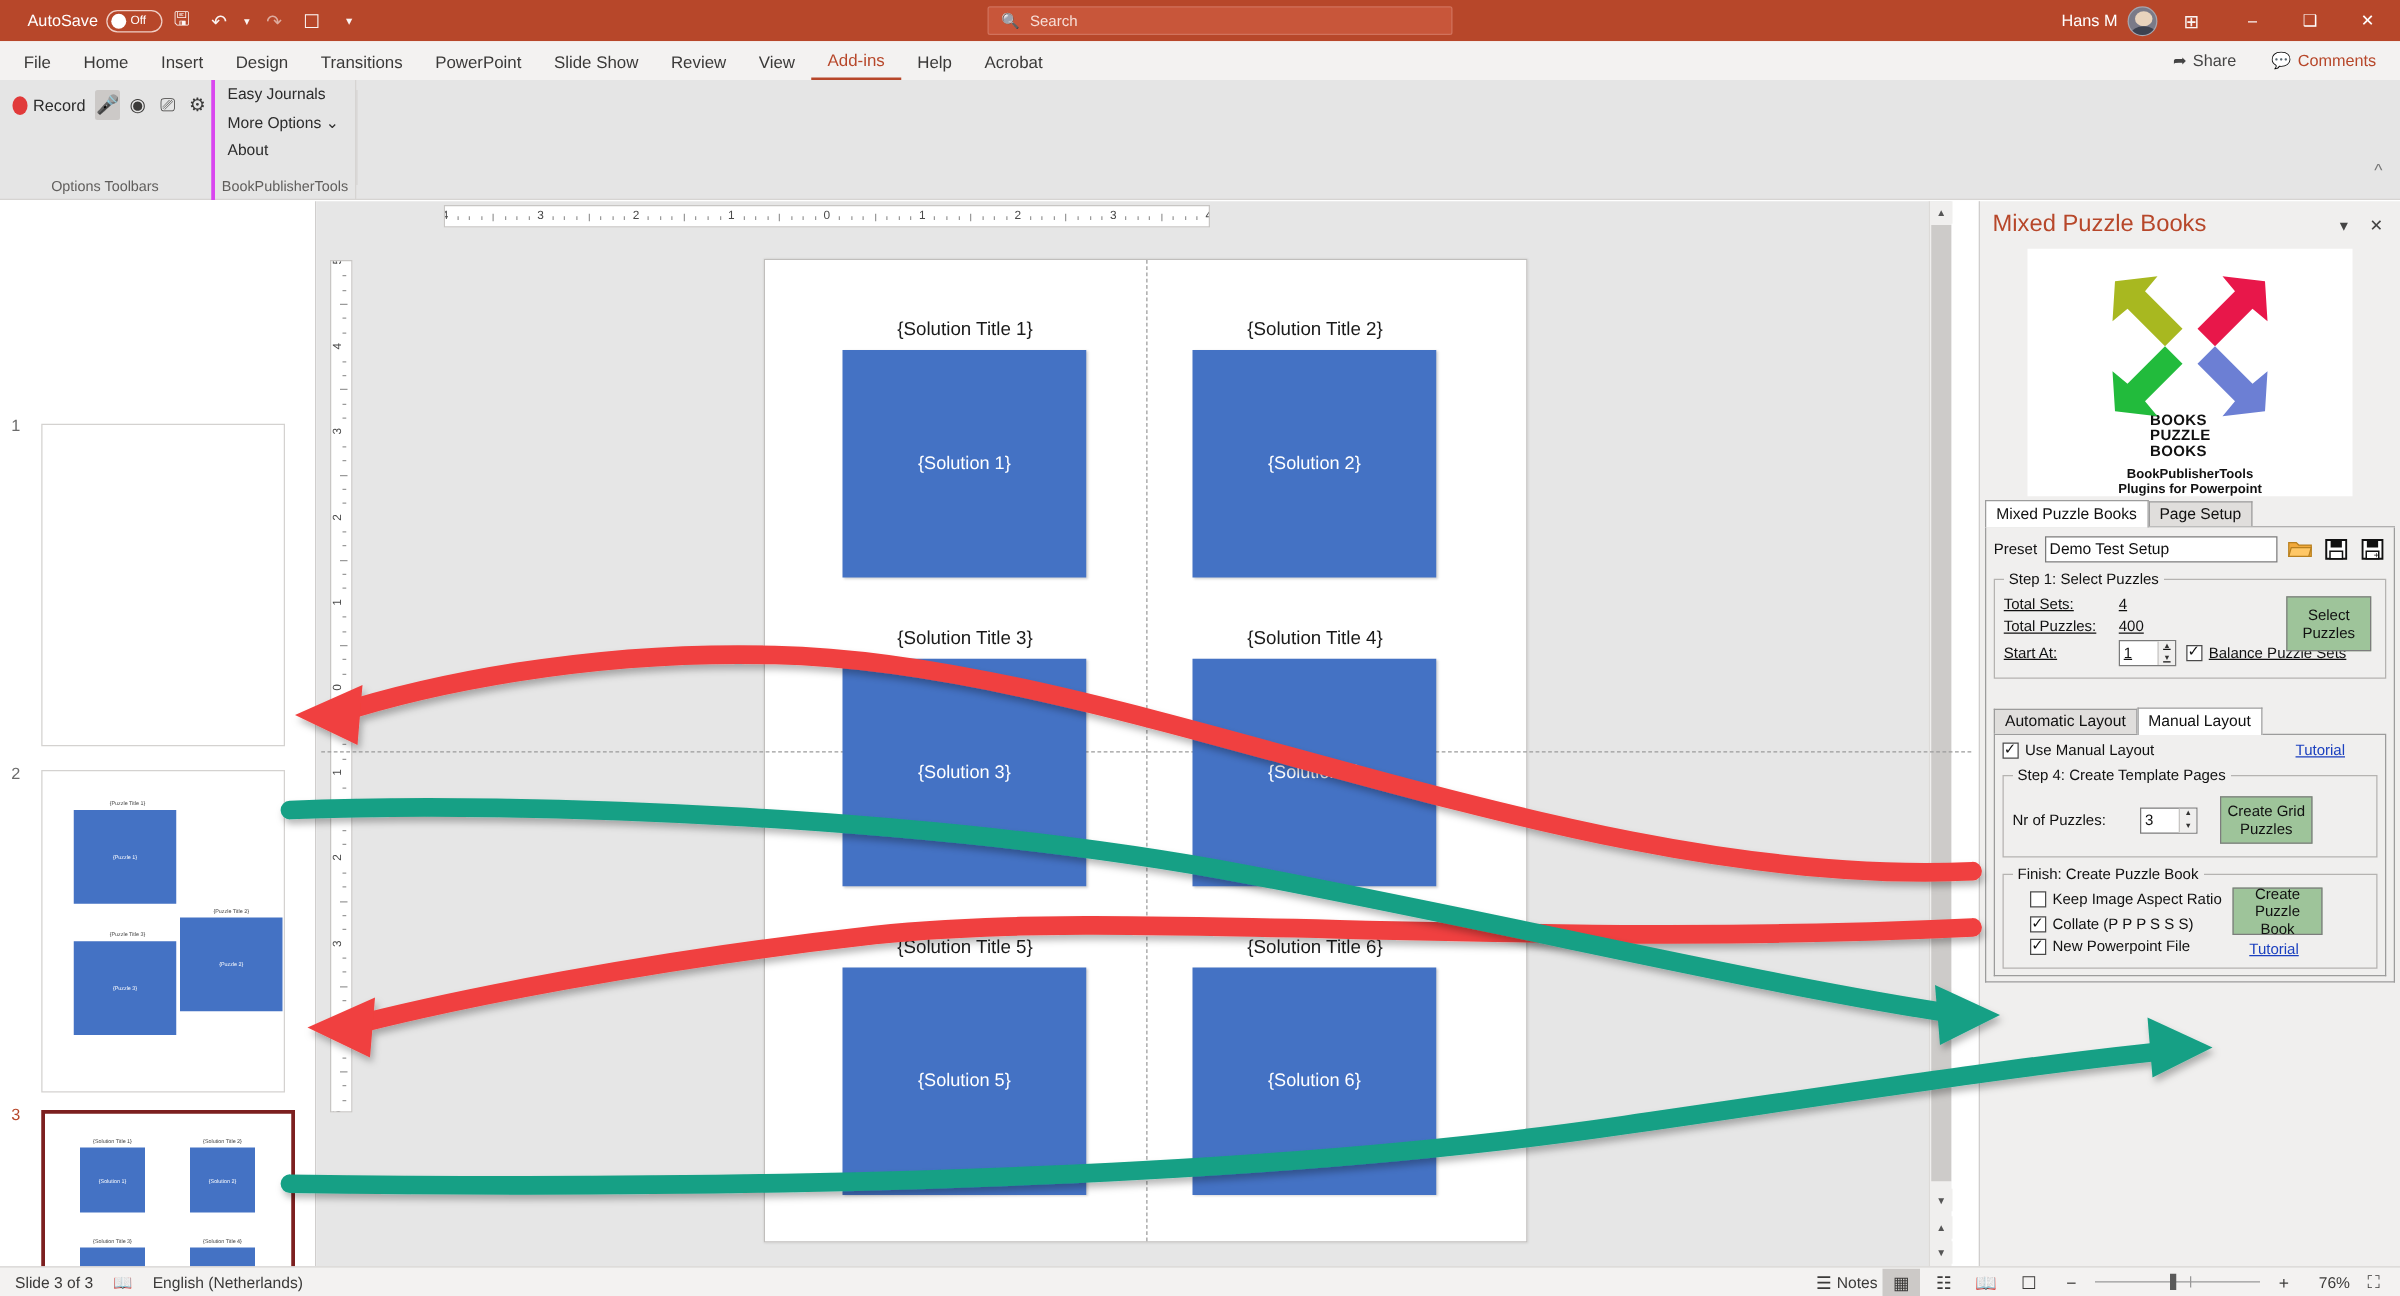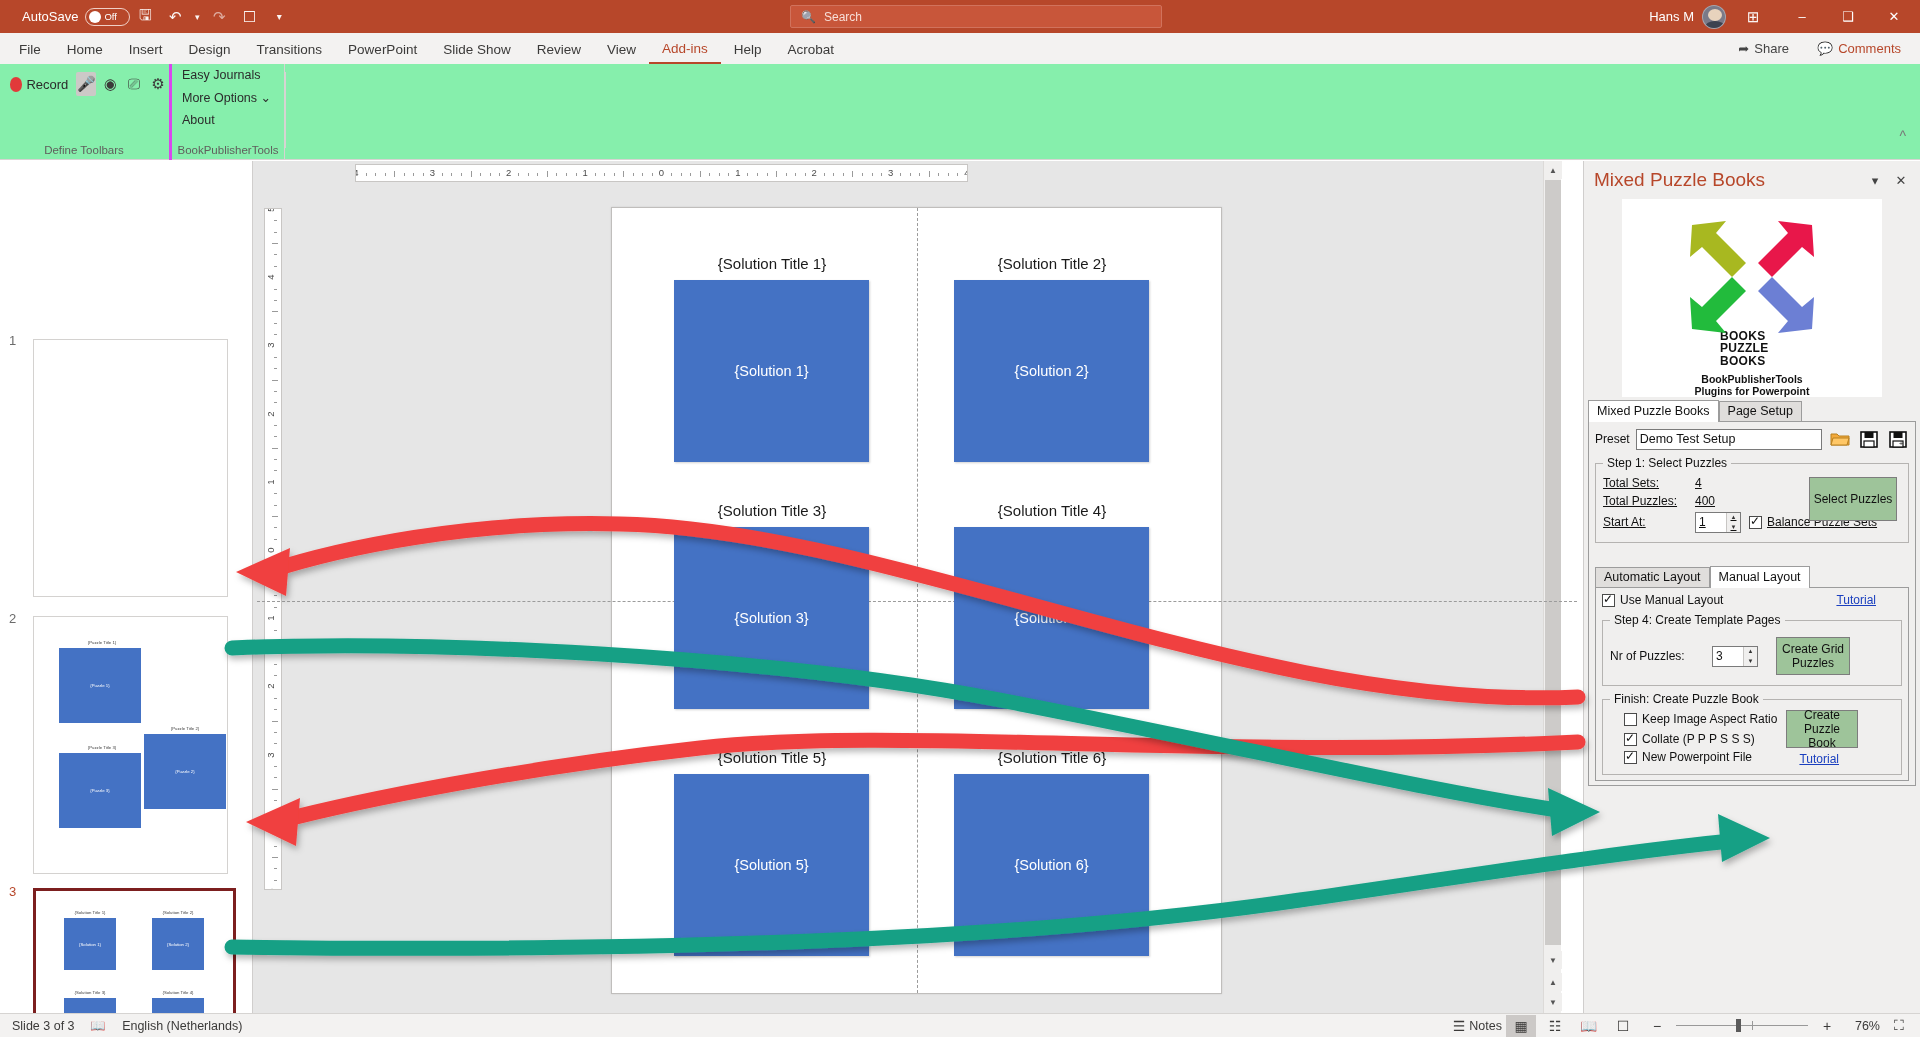--- a/index.html
+++ b/index.html
@@ -80,21 +80,21 @@
   .mb-btn {
     display: flex; align-items: center; gap: 5px;
     font-size: 13px; color: #444; padding: 4px 10px;
     border: 1px solid transparent;
   }
   .mb-btn.comments { color: #b7472a; }
 
   
   #ribbon {
     position: absolute; top: 64px; left: 0; width: 1920px; height: 96px;
-    background: #86efac; border-bottom: 1px solid #d6d4d2; padding-left: 26px;
+    background: #e5e5e5; border-bottom: 1px solid #d6d4d2; padding-left: 26px;
   }
   #grp-record {
     position: absolute; left: 0; top: 0; width: 168px; height: 96px;
   }
   .record-row { display: flex; align-items: center; gap: 4px; padding: 8px 0 0 10px; }
   .rec-dot { width: 15px; height: 15px; border-radius: 50%; background: #e13a3a; }
   .rec-label { font-size: 13px; color: #2b2b2b; margin-right: 4px; }
   .rec-icon {
     width: 24px; height: 24px; display: flex; align-items: center; justify-content: center;
     font-size: 15px; color: #3b3a39;
@@ -370,21 +370,21 @@
 <div id="ribbon">
   <div id="grp-record">
     <div class="record-row">
       <span class="rec-dot"></span>
       <span class="rec-label">Record</span>
       <span class="rec-icon sel">🎤</span>
       <span class="rec-icon">◉</span>
       <span class="rec-icon">⎚</span>
       <span class="rec-icon">⚙</span>
     </div>
-    <div class="grp-label">Define Toolbars</div>
+    <div class="grp-label">Options Toolbars</div>
   </div>
 
   <div id="grp-bpt">
     <div class="bpt-item">Easy Journals</div>
     <div class="bpt-item">More Options ⌄</div>
     <div class="bpt-item">About</div>
     <div class="grp-label">BookPublisherTools</div>
   </div>
   <div class="rib-sep"></div>
   <div id="ribbon-collapse">^</div>
@@ -673,21 +673,21 @@
             <span class="arrows2">
               <div>▲</div>
               <div>▼</div>
             </span>
           </span>
           <span class="chk" style="margin-left:8px">
             <span class="box on"></span>
             <span>Balance Puzzle Sets</span>
           </span>
         </div>
-        <div class="greenbtn" style="position:absolute; right:4px; top:3px; width:88px; height:44px;">Select Puzzles</div>
+        <div class="greenbtn" style="position:absolute; right:4px; top:3px; width:68px; height:44px;">Select Puzzles</div>
       </div>
     </fieldset>
 
     <div class="tabstrip" style="margin:24px 0 0 0">
       <div class="tab">Automatic Layout</div>
       <div class="tab active">Manual Layout</div>
     </div>
 
     <div style="border:1px solid #9c9c9c; border-top:none; background:#f0efee; padding:5px 6px 5px 6px;">
 

